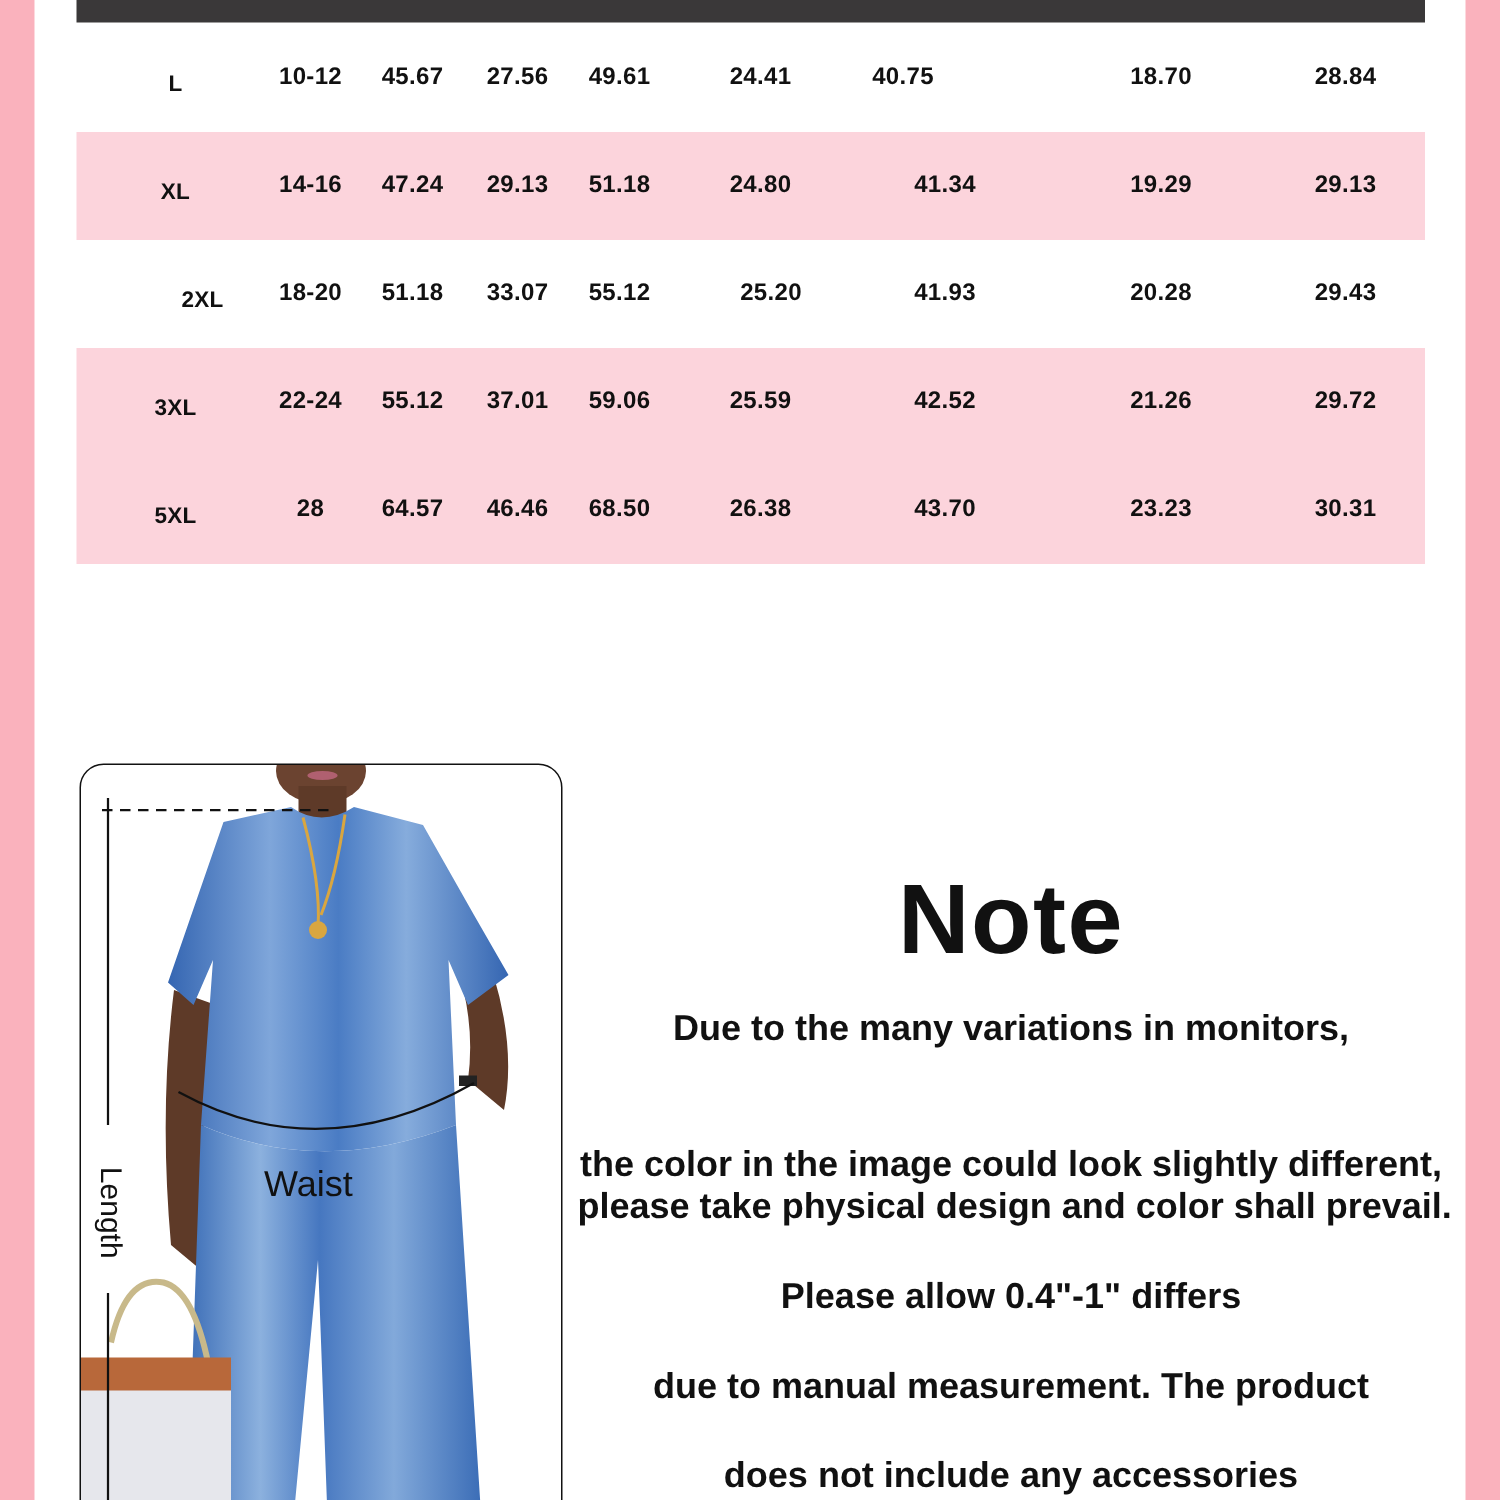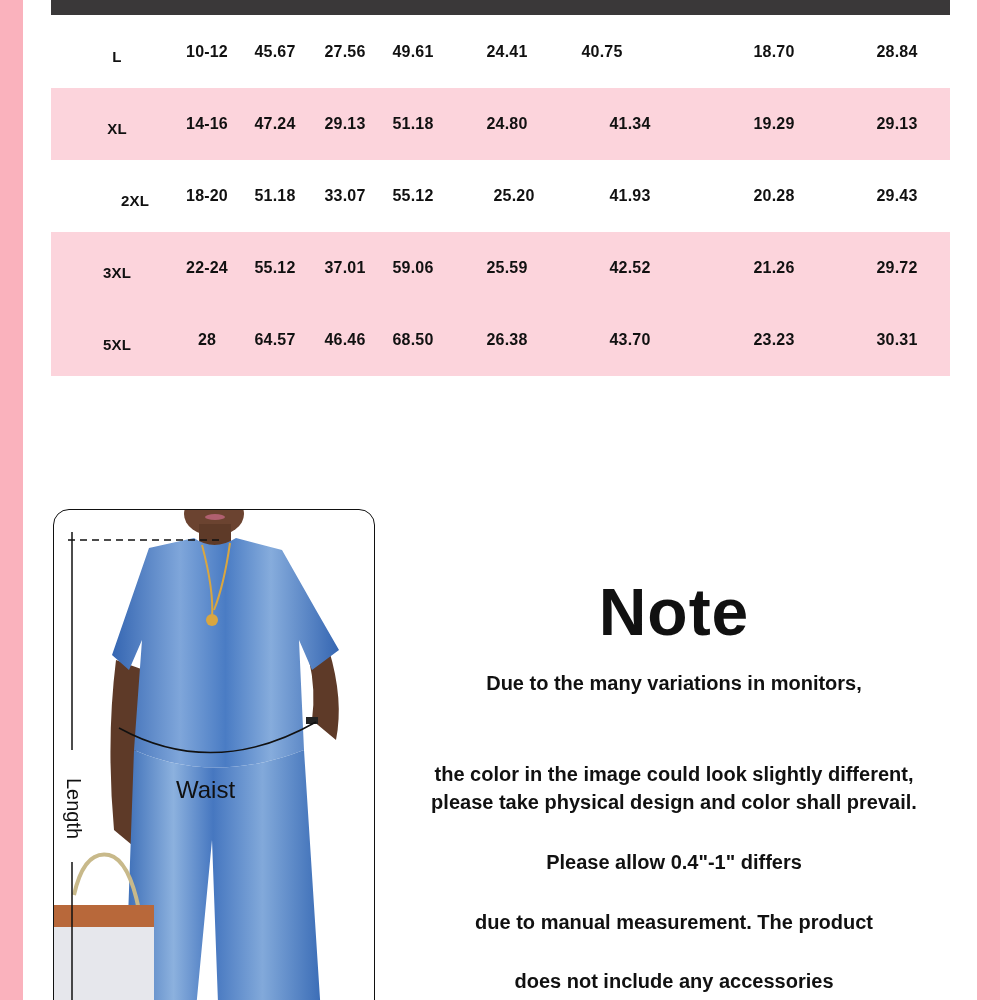--- a/index.html
+++ b/index.html
@@ -63,21 +63,21 @@
       font-size: 66px;
       font-weight: bold;
       letter-spacing: 1px;
       margin-top: 24px;
     }
     .note-line {
       position: absolute;
       left: 385px;
       width: 578px;
       text-align: center;
-      font-size: 20px;
+      font-size: 24px;
       font-weight: bold;
       white-space: nowrap;
     }
   </style>
 </head>
 <body>
 
 <div class="panel"></div>
 <div class="header-bar"></div>
 

